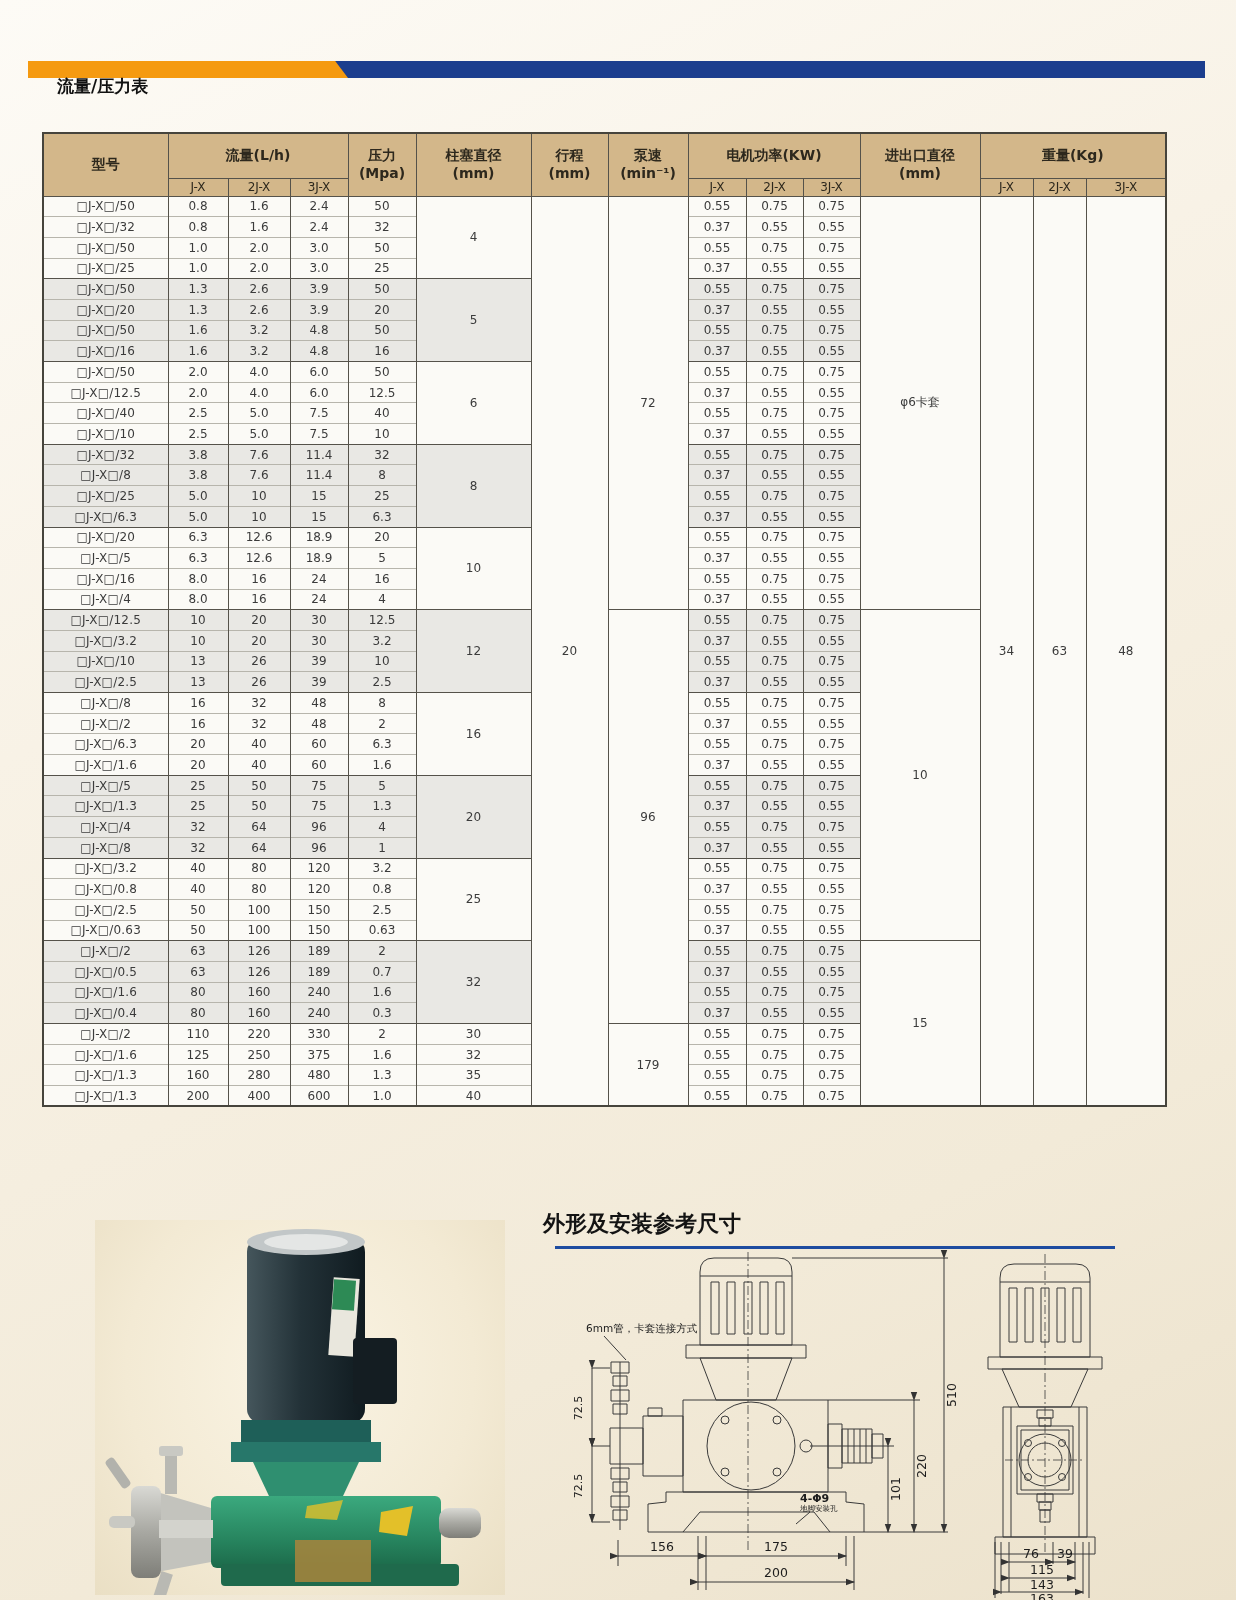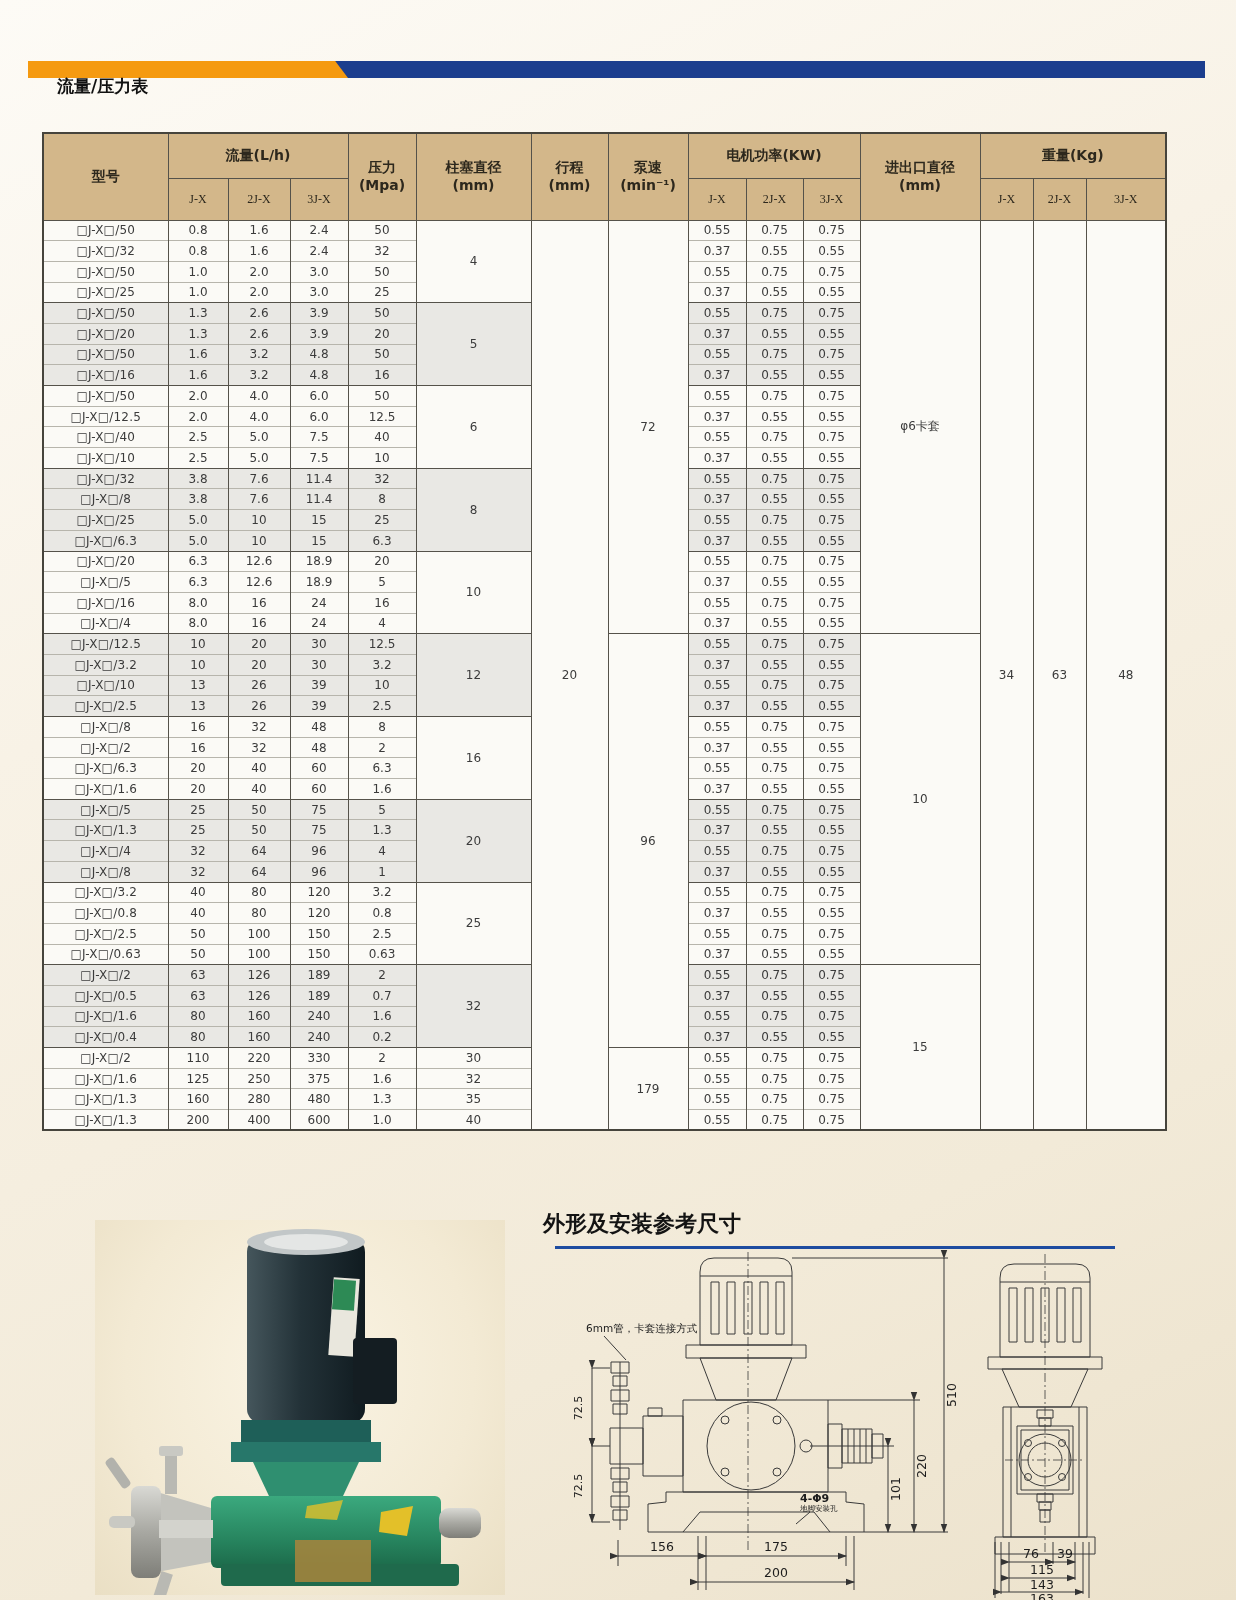--- a/index.html
+++ b/index.html
@@ -25,21 +25,21 @@
     position:absolute; left:42px; top:132px; width:1123px;
     border-collapse:collapse; table-layout:fixed;
     border:2px solid #46443c;
   }
   table.spec th, table.spec td { text-align:center; vertical-align:middle; padding:0; }
   table.spec thead th {
     background:#d3b78a; color:#2d281d; font-weight:bold; font-size:14px;
     border:1px solid #55524a; white-space:pre-line; line-height:1.25;
   }
   table.spec thead tr.tier1 th { height:45px; }
-  table.spec thead tr.tier2 th { height:42px; font-weight:normal; font-size:12px;font-family:Liberation Serif, serif; }
+  table.spec thead tr.tier2 th { height:18px; font-weight:normal; font-size:12px; }
   table.spec tbody tr { height:20.7px; }
   table.spec tbody td {
     font-size:12px; color:#3b3b3b; background:#fbfaf6;
     border-left:1px solid #55524a; border-right:1px solid #55524a;
     border-top:1px solid #b7b5ac; border-bottom:none;
   }
   table.spec tbody td.g { background:#e9e8e4; }
   table.spec tbody td.merged { background:#fbfaf6; }
   table.spec tbody tr.grp td { border-top:1px solid #55524a; }
   table.spec tbody td.model { font-size:12px; letter-spacing:0.2px; }
@@ -521,21 +521,21 @@
           <td class="g">1.6</td>
           <td class="g">0.55</td>
           <td class="g">0.75</td>
           <td class="g">0.75</td>
         </tr>
         <tr>
           <td class="g model">□J-X□/0.4</td>
           <td class="g">80</td>
           <td class="g">160</td>
           <td class="g">240</td>
-          <td class="g">0.2</td>
+          <td class="g">0.3</td>
           <td class="g">0.37</td>
           <td class="g">0.55</td>
           <td class="g">0.55</td>
         </tr>
         <tr class="grp">
           <td class="model">□J-X□/2</td>
           <td>110</td>
           <td>220</td>
           <td>330</td>
           <td>2</td>

